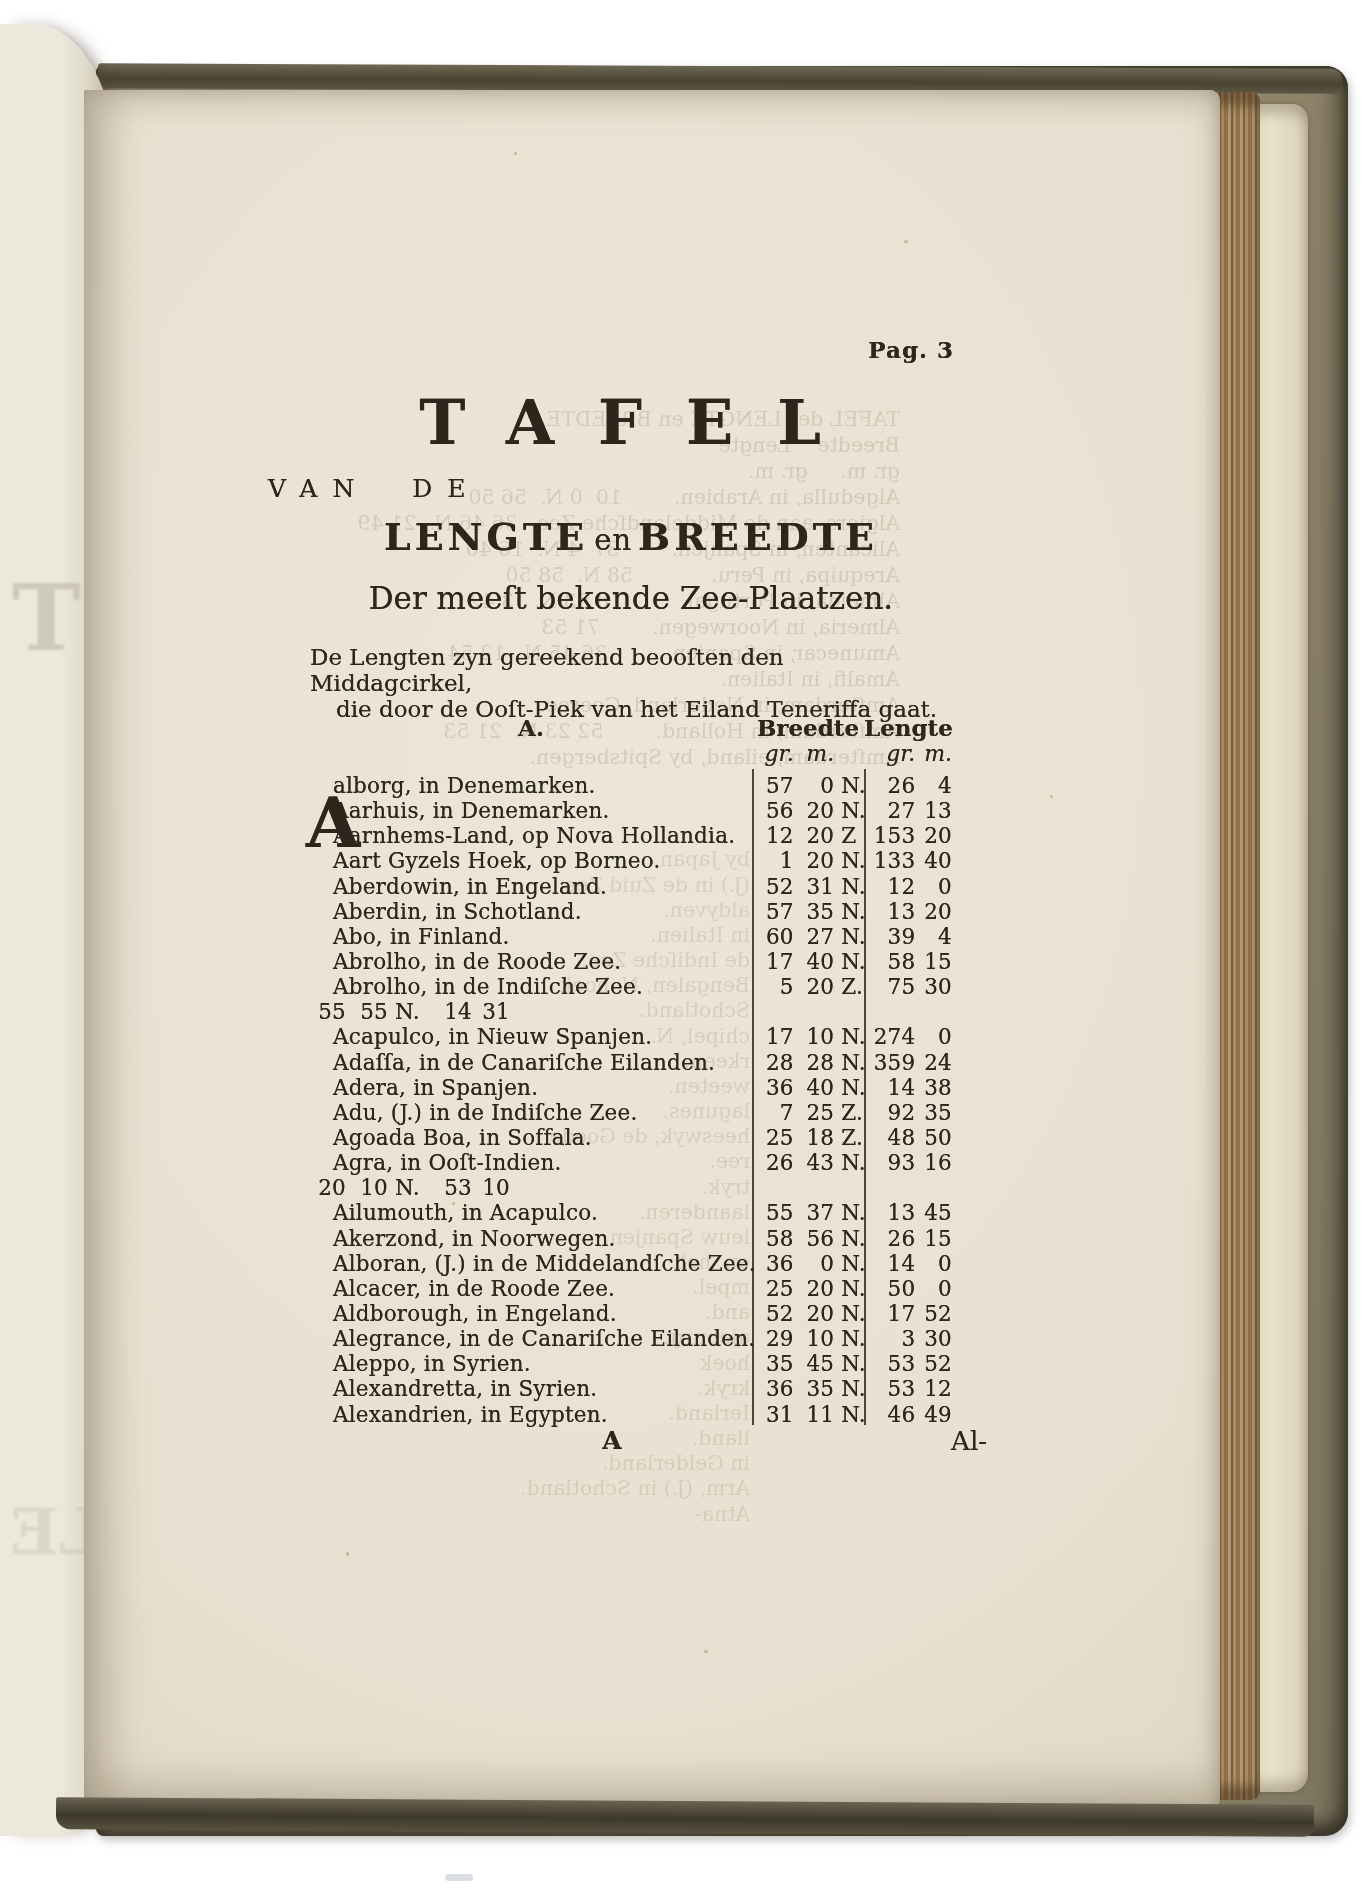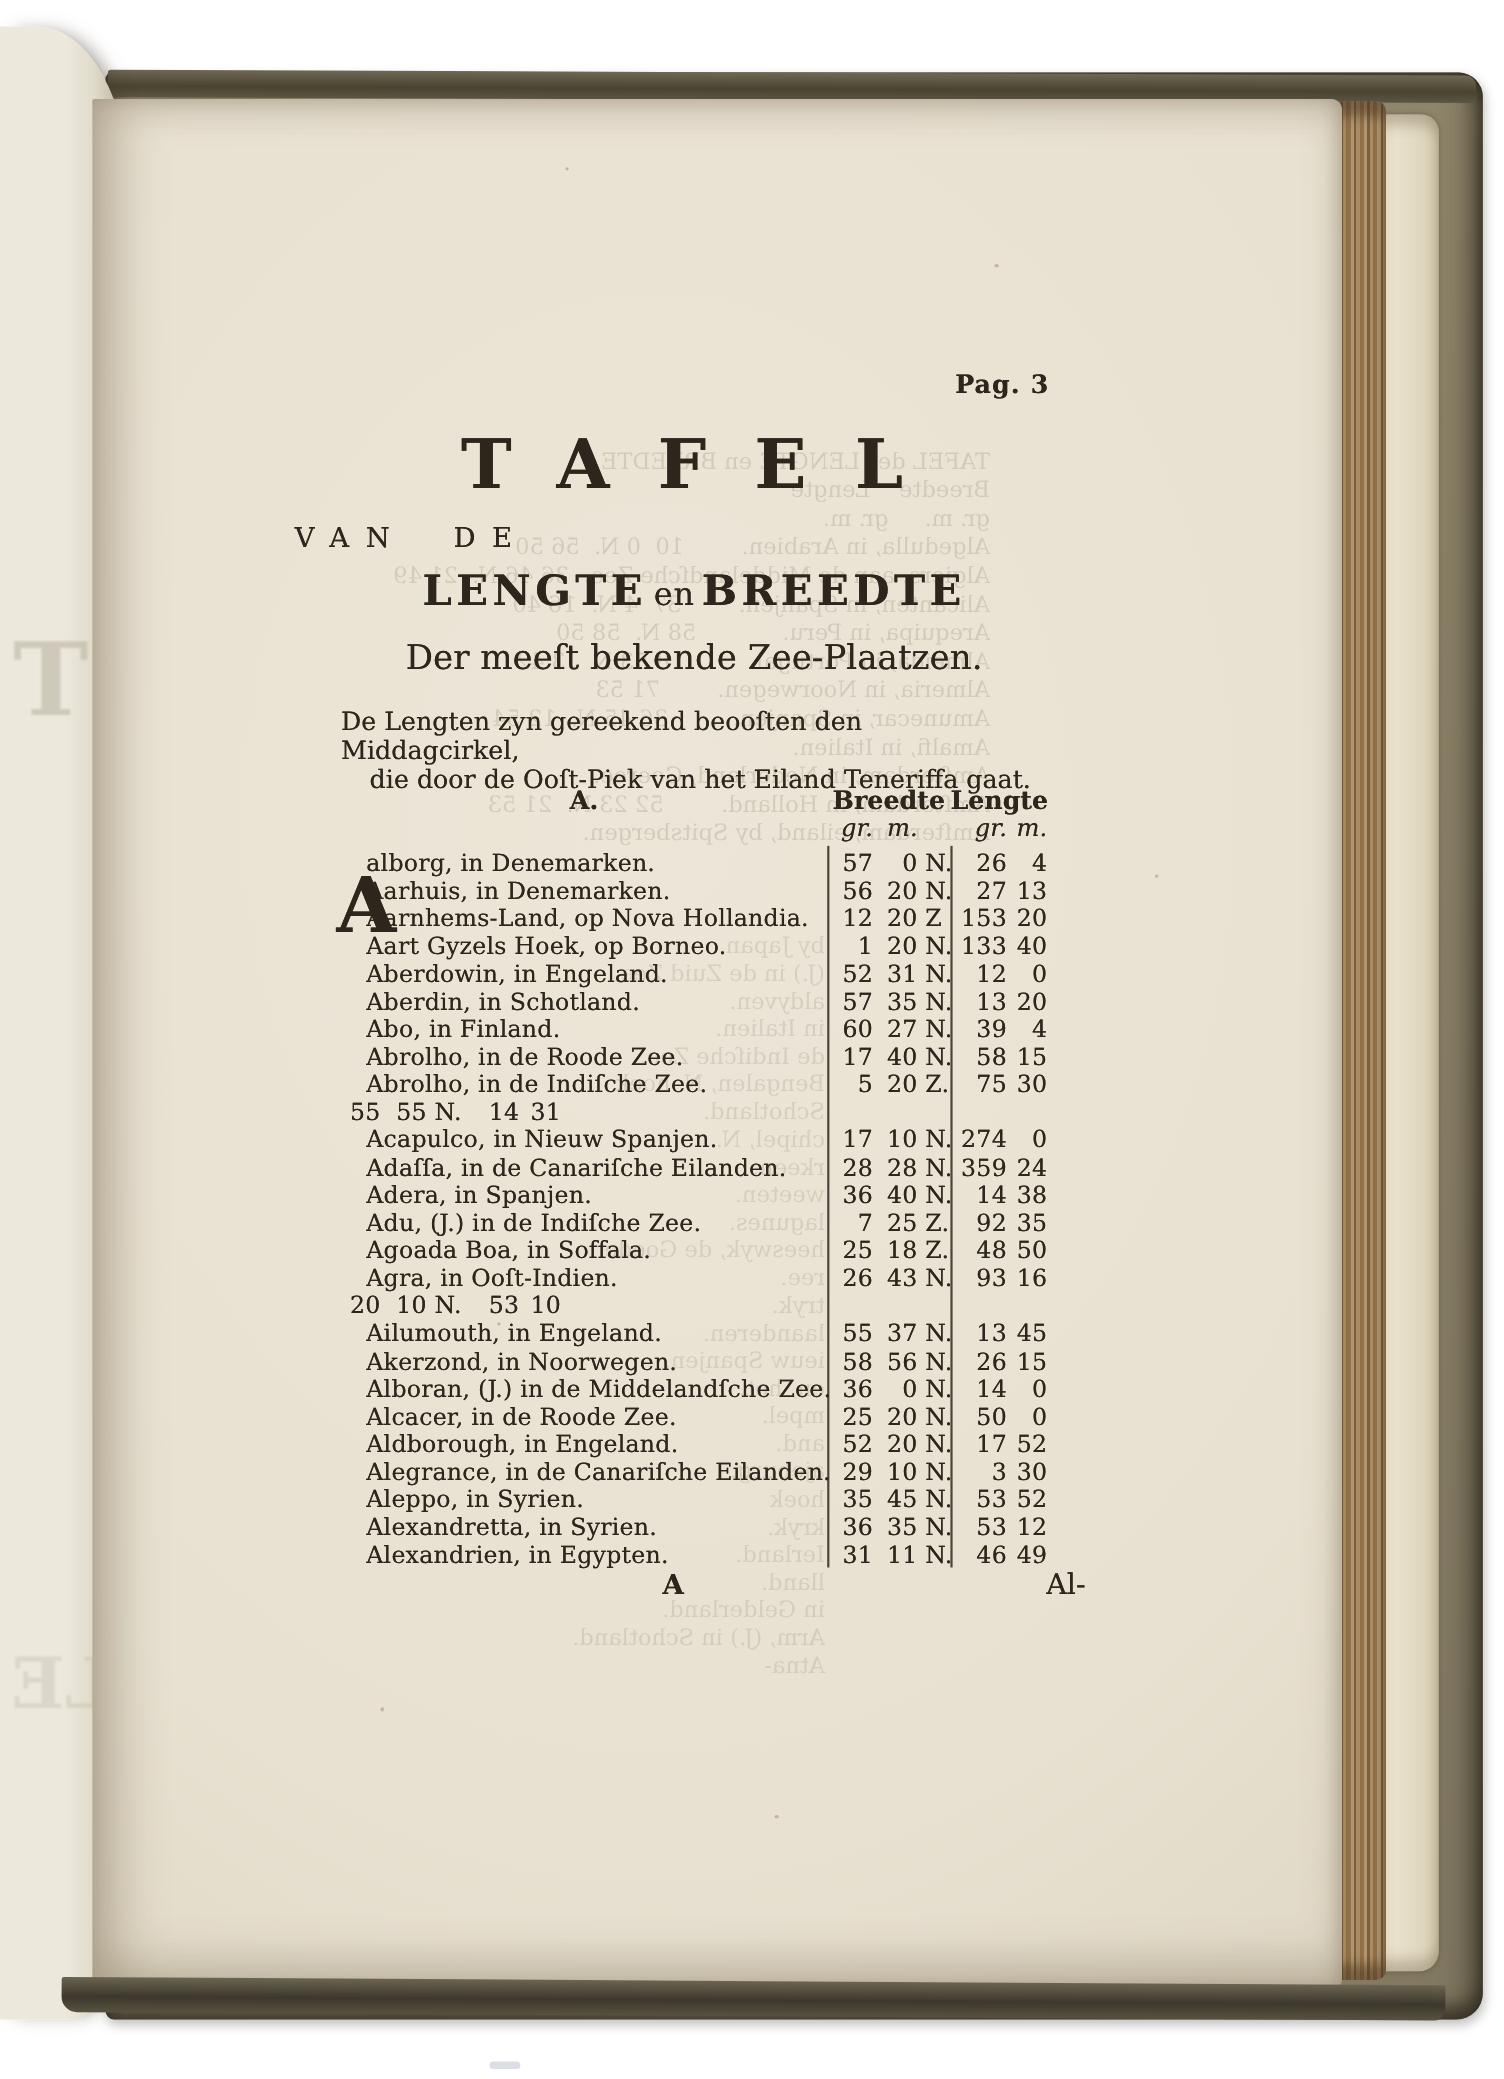--- a/index.html
+++ b/index.html
@@ -320,21 +320,21 @@
 
           <div class="row">
             <span class="c-bgr">20</span>
             <span class="c-bmin">10</span>
             <span class="c-ns">N.</span>
             <span class="c-lgr">53</span>
             <span class="c-lmin">10</span>
           </div>
 
           <div class="row">
-            <span class="c-name">Ailumouth, in Engeland.</span>
+            <span class="c-name">Ailumouth, in Acapulco.</span>
             <span class="c-bgr">55</span>
             <span class="c-bmin">37</span>
             <span class="c-ns">N.</span>
             <span class="c-lgr">13</span>
             <span class="c-lmin">45</span>
           </div>
 
           <div class="row">
             <span class="c-name">Akerzond, in Noorwegen.</span>
             <span class="c-bgr">58</span>

